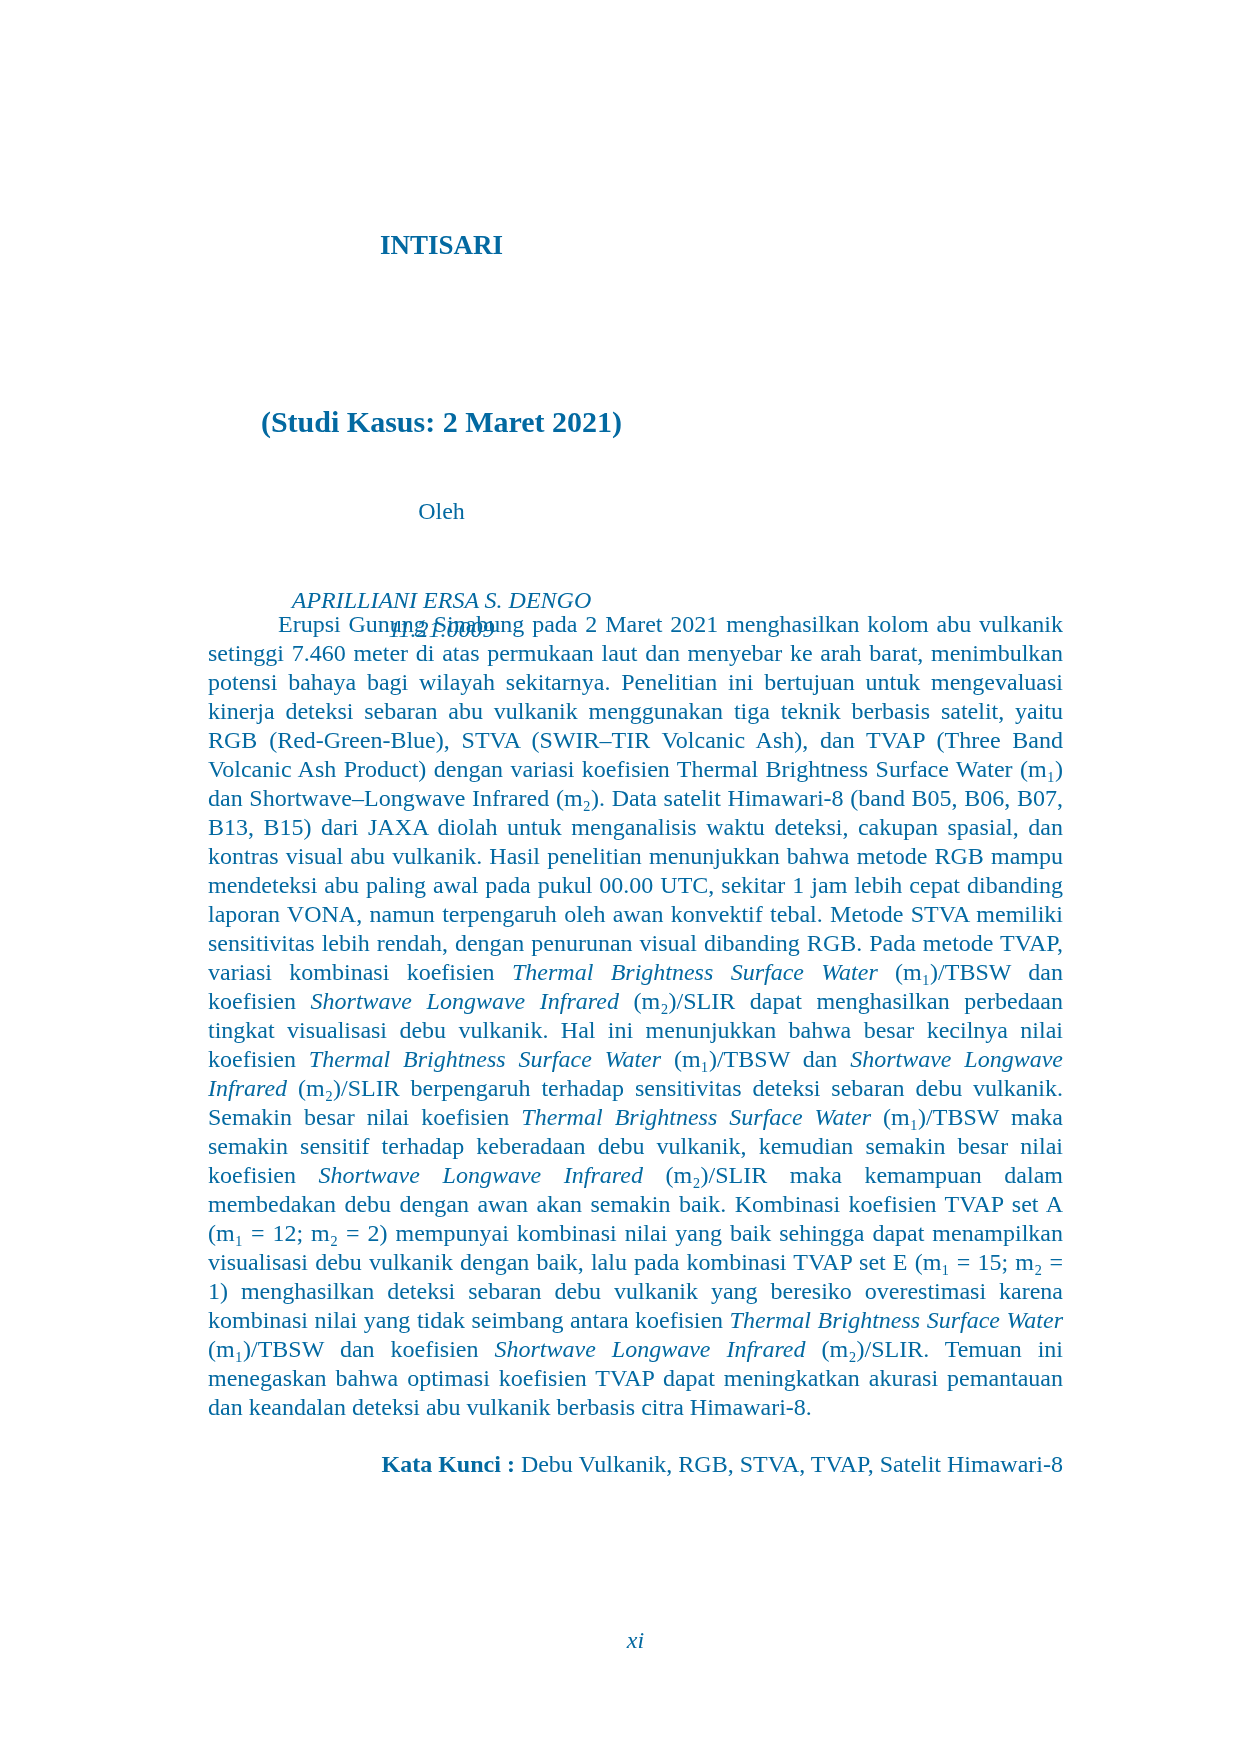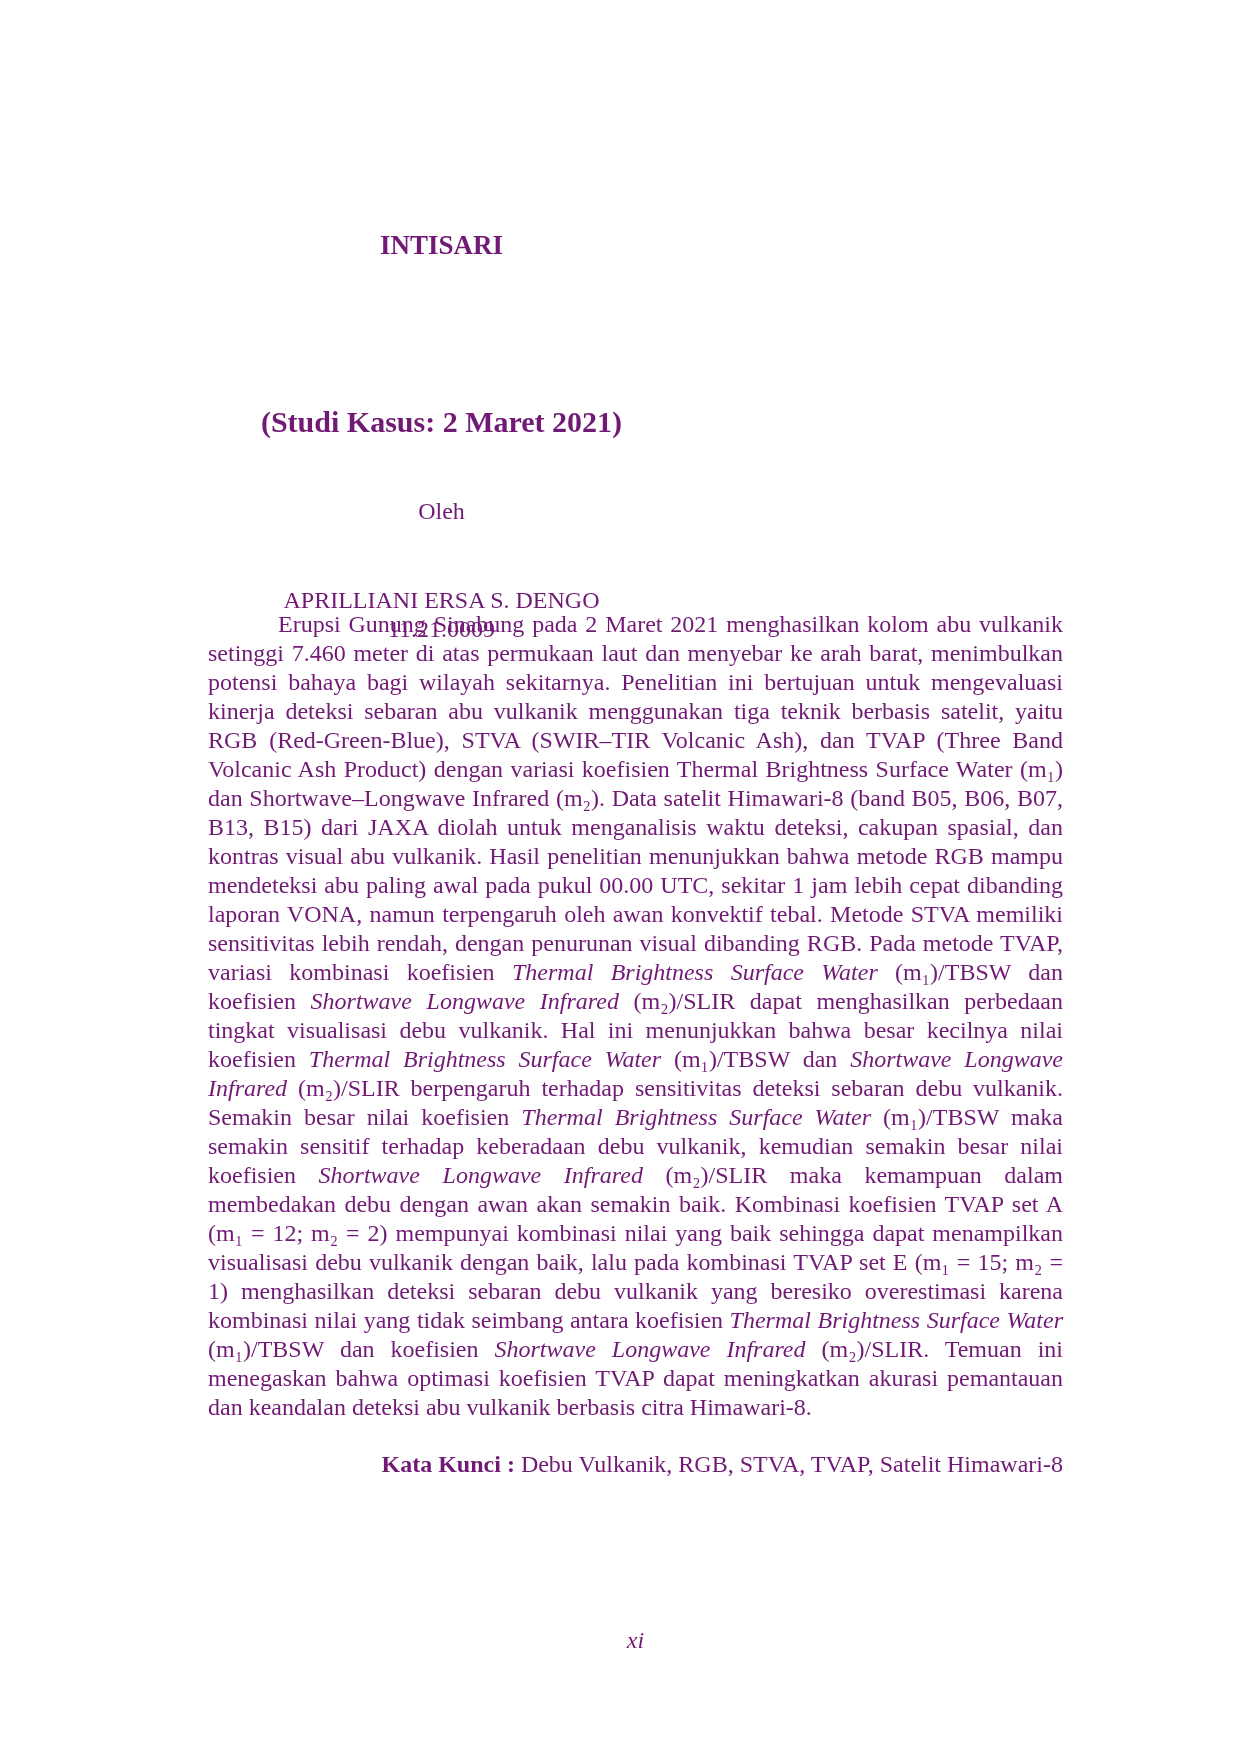--- a/index.html
+++ b/index.html
@@ -5,21 +5,21 @@
   html, body {
     margin: 0;
     padding: 0;
     background: #ffffff;
   }
   .page {
     position: relative;
     width: 1210px;
     height: 1755px;
     background: #ffffff;
-    color: #701a75;
+    color: #0369a1;
     font-family: "Liberation Serif", "DejaVu Serif", serif;
     overflow: hidden;
   }
   .col {
     position: absolute;
     left: 208px;
     width: 855px;
   }
   .centered {
     text-align: center;
@@ -46,20 +46,21 @@
   }
   .byline {
     top: 437px;
     font-size: 24px;
     line-height: 28px;
   }
   .author-block {
     top: 498px;
     font-size: 24px;
     line-height: 29px;
+    font-style: italic;
   }
   .main-block {
     top: 610px;
     font-size: 24px;
     line-height: 29px;
   }
   .abstract {
     text-align: justify;
     text-indent: 70px;
   }

